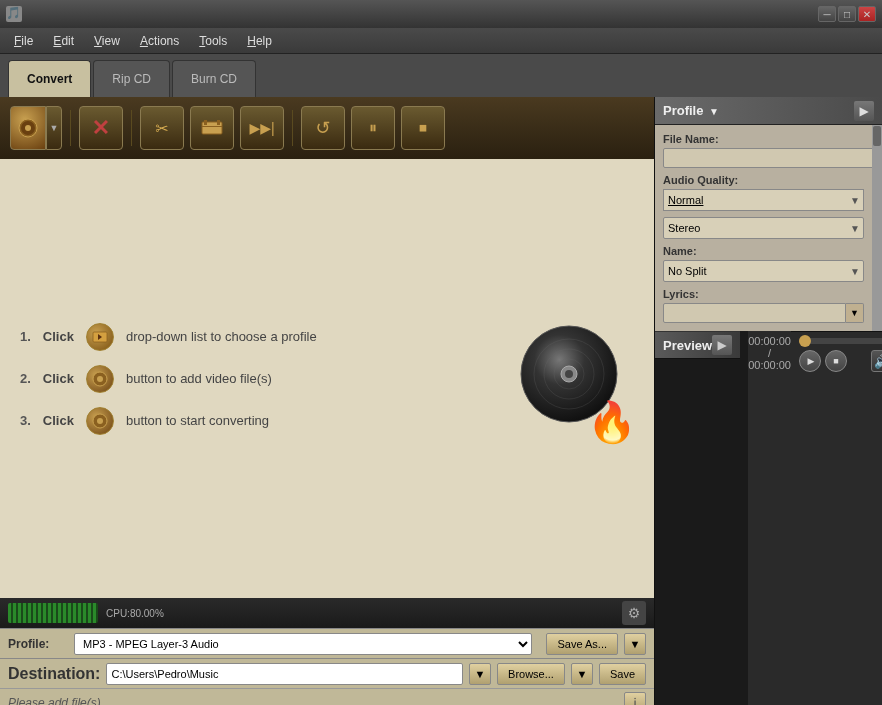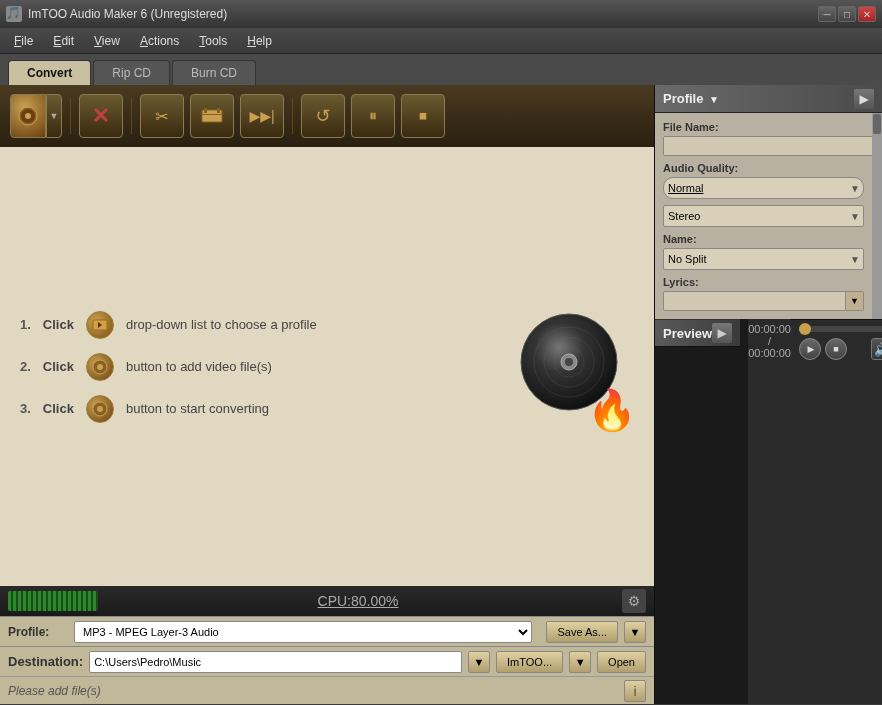--- a/index.html
+++ b/index.html
@@ -12,21 +12,21 @@
     #titlebar .win-btns { display: flex; gap: 2px; }
     #titlebar .win-btn { width: 18px; height: 16px; border: 1px solid #666; background: linear-gradient(to bottom, #666, #444); border-radius: 2px; cursor: pointer; display: flex; align-items: center; justify-content: center; color: #ccc; font-size: 10px; }
     #titlebar .win-btn.close { background: linear-gradient(to bottom, #c44, #a22); }
 
     
     #menubar { background: linear-gradient(to bottom, #4a4a4a, #3a3a3a); height: 26px; display: flex; align-items: center; padding: 0 4px; border-bottom: 1px solid #222; }
     .menu-item { color: #ddd; padding: 3px 10px; cursor: pointer; font-size: 12px; }
 
     
     #tabs { background: #4a4a4a; padding: 6px 8px 0; display: flex; gap: 2px; }
-    .tab { padding: 5px 18px; border-radius: 4px 4px 0 0; cursor: pointer; font-size: 12px; border: 1px solid #333; border-bottom: none; }
+    .tab { padding: 11px 18px; border-radius: 4px 4px 0 0; cursor: pointer; font-size: 12px; border: 1px solid #333; border-bottom: none; }
     .tab.active { background: #c8c0a0; color: #111; font-weight: bold; }
     .tab.inactive { background: #555; color: #bbb; }
 
     
     #main { display: flex; height: calc(705px - 28px - 26px - 32px); }
 
     
     #left-panel { flex: 1; background: #d0c8b0; display: flex; flex-direction: column; }
 
     
@@ -42,32 +42,32 @@
     .step { display: flex; align-items: center; gap: 12px; font-size: 13px; color: #444; }
     .step-icon { width: 28px; height: 28px; border-radius: 50%; background: radial-gradient(circle at 35% 35%, #c8a050, #7a5010); border: 1px solid #a08030; display: flex; align-items: center; justify-content: center; flex-shrink: 0; }
     .step-icon svg { width: 16px; height: 16px; }
     #content-wrapper { position: relative; width: 100%; display: flex; align-items: center; justify-content: center; }
     #steps-area { flex: 1; }
     #cd-area { flex: 0 0 120px; display: flex; align-items: center; justify-content: center; }
 
     
     #statusbar { height: 30px; background: linear-gradient(to bottom, #2a2a2a, #1a1a1a); display: flex; align-items: center; padding: 0 8px; gap: 8px; }
     #waveform { width: 90px; height: 20px; background: repeating-linear-gradient(90deg, #2a8a2a 0px, #2a8a2a 3px, #1a4a1a 3px, #1a4a1a 5px); border-radius: 2px; }
-    #cpu-info { color: #aaa; font-size: 14px; flex: 1; text-align: center; padding-right: 4px; text-decoration: underline; }
+    #cpu-info { color: #aaa; font-size: 10px; flex: 1; text-align: left; padding-right: 4px; }
     #settings-icon-btn { width: 24px; height: 24px; background: #444; border-radius: 3px; display: flex; align-items: center; justify-content: center; cursor: pointer; color: #aaa; font-size: 14px; }
 
     
     #profile-row { height: 30px; background: #c0b898; display: flex; align-items: center; padding: 0 8px; gap: 6px; border-top: 1px solid #888; }
     #profile-label { font-size: 12px; color: #333; min-width: 60px; font-weight: bold; }
     .profile-btn { height: 22px; padding: 0 10px; background: linear-gradient(to bottom, #e0d0a0, #b0a070); border: 1px solid #888; border-radius: 2px; cursor: pointer; font-size: 11px; margin-left: 8px; }
     .profile-btn-small { width: 22px; height: 22px; background: linear-gradient(to bottom, #e0d0a0, #b0a070); border: 1px solid #888; border-radius: 2px; cursor: pointer; font-size: 11px; display: flex; align-items: center; justify-content: center; }
 
     
     #dest-row { height: 30px; background: #c0b898; display: flex; align-items: center; padding: 0 8px; gap: 6px; border-top: 1px solid #888; }
-    #dest-label { font-size: 13px; color: #333; min-width: 60px; font-weight: bold; }
+    #dest-label { font-size: 16px; color: #333; min-width: 60px; font-weight: bold; }
     .dest-btn { height: 22px; padding: 0 10px; background: linear-gradient(to bottom, #e0d0a0, #b0a070); border: 1px solid #888; border-radius: 2px; cursor: pointer; font-size: 11px; }
     .dest-btn-small { width: 22px; height: 22px; background: linear-gradient(to bottom, #e0d0a0, #b0a070); border: 1px solid #888; border-radius: 2px; cursor: pointer; font-size: 11px; display: flex; align-items: center; justify-content: center; }
 
     
     #addfile-row { height: 28px; background: #c0b898; display: flex; align-items: center; padding: 0 8px; gap: 14px; border-top: 1px solid #999; }
     #addfile-text { font-size: 12px; color: #555; font-style: italic; flex: 1; }
     #addfile-icon { width: 22px; height: 22px; background: linear-gradient(to bottom, #e0d0a0, #b0a070); border: 1px solid #888; border-radius: 2px; display: flex; align-items: center; justify-content: center; cursor: pointer; color: #555; font-size: 14px; }
 
     
     #right-panel { width: 228px; background: #2a2a2a; display: flex; flex-direction: column; border-left: 1px solid #111; }
@@ -102,21 +102,20 @@
     .select-wrapper { position: relative; }
     .select-wrapper select { width: 100%; height: 22px; background: #d8d0b8; border: 1px solid #888; border-radius: 2px; font-size: 11px; padding: 0 4px; appearance: none; -webkit-appearance: none; }
     .select-arrow { position: absolute; right: 4px; top: 50%; transform: translateY(-50%); pointer-events: none; font-size: 10px; color: #555; }
   </style>
 </head>
 <body>
 
 <div id="titlebar">
   <div class="title">
     <div class="title-icon">🎵</div>
-    <span>ImTOO Audio Maker 6 (Unregistered)</span>
   </div>
   <div class="win-btns">
     <div class="win-btn">─</div>
     <div class="win-btn">□</div>
     <div class="win-btn close">✕</div>
   </div>
 </div>
 
 <div id="menubar">
   <span class="menu-item"><u>F</u>ile</span>
@@ -264,23 +263,23 @@
         <option>WMA</option>
       </select>
       <button class="profile-btn">Save As...</button>
       <button class="profile-btn-small">▼</button>
     </div>
 
     <div id="dest-row">
       <span id="dest-label">Destination:</span>
       <input type="text" style="flex: 1 1 0%; height: 22px; background: rgb(255, 255, 255); border: 1px solid rgb(136, 136, 136); border-radius: 2px; font-size: 11px; padding: 0px 4px;" value="C:\Users\Pedro\Music">
       <button class="dest-btn-small">▼</button>
-      <button class="dest-btn">ImTOO...</button>
+      <button class="dest-btn">Browse...</button>
       <button class="dest-btn-small">▼</button>
-      <button class="dest-btn">Open</button>
+      <button class="dest-btn">Save</button>
     </div>
 
     <div id="addfile-row">
       <span id="addfile-text">Please add file(s)</span>
       <div id="addfile-icon">ℹ</div>
     </div>
 
   </div>
 
   <div id="right-panel">
@@ -303,21 +302,21 @@
       </div>
 
       <div class="field-row">
         <div class="field-label">File Name:</div>
         <input type="text" class="field-input" style="margin-right: 10px;">
       </div>
 
       <div class="field-row">
         <div class="field-label">Audio Quality:</div>
         <div class="select-wrapper" style="margin-right:10px;">
-          <select class="" style="width:100%; height:22px; background:#d8d0b8; border:1px solid #888; border-radius:10px; font-size:11px; padding:0 4px; appearance:none;text-decoration:underline; -webkit-appearance:none;">
+          <select class="" style="width:100%; height:22px; background:#d8d0b8; border:1px solid #888; border-radius:0; font-size:11px; padding:0 4px; appearance:none;text-decoration:underline; -webkit-appearance:none;">
             <option>Normal</option>
             <option>Low</option>
             <option>Medium</option>
             <option>High</option>
             <option>Very High</option>
           </select>
           <span class="select-arrow">▼</span>
         </div>
       </div>
 

